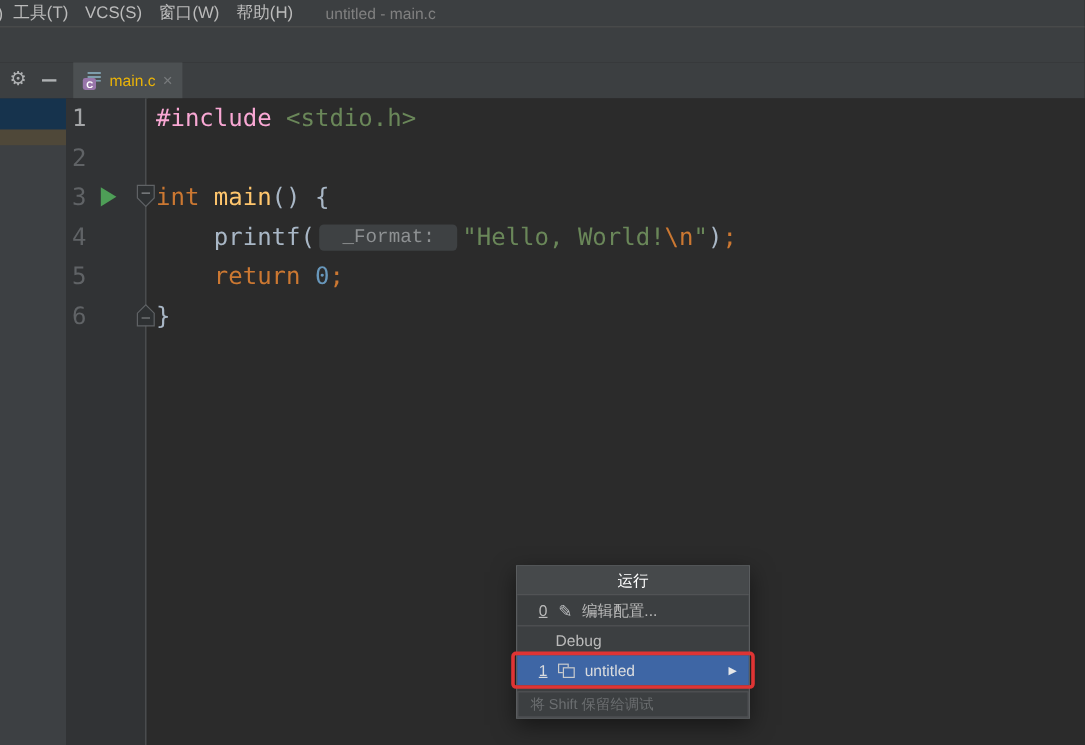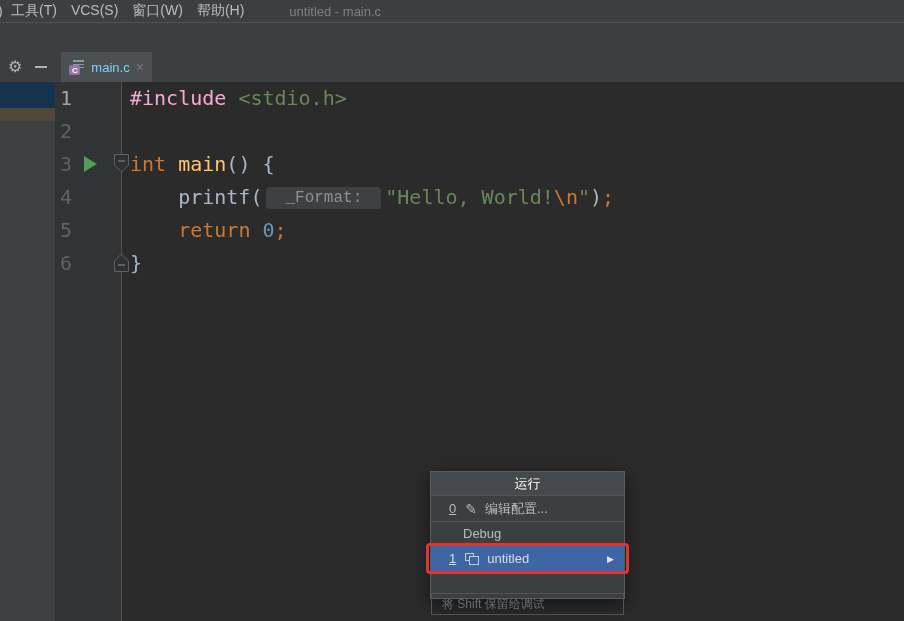--- a/index.html
+++ b/index.html
@@ -9,35 +9,35 @@
     -webkit-font-smoothing:antialiased;
   }
   
   #menubar{
     position:absolute;left:0;top:0;width:904px;height:22px;
     background:#3C3F41;border-bottom:1px solid #515151;
     display:flex;align-items:center;color:#BBBBBB;font-size:14px;
   }
   .menu-frag{width:6px;overflow:hidden;display:inline-block;color:#BBBBBB;margin-left:-2px;}
   .menu-item{padding:0 7px;white-space:nowrap;cursor:default;text-align:center;}
-  #window-title{margin-left:38px;color:#808080;font-size:13px;white-space:nowrap;}
+  #window-title{margin-left:20px;color:#808080;font-size:13px;white-space:nowrap;}
   
   #toolbar{position:absolute;left:0;top:23px;width:904px;height:29px;background:#3C3F41;}
   
   #tabbar{
     position:absolute;left:0;top:52px;width:904px;height:30px;
     background:#3C3F41;display:flex;align-items:center;
   }
   #gear{color:#AFB1B3;font-size:16px;margin-left:8px;line-height:30px;cursor:default;}
   #minusbtn{width:12px;height:2px;background:#AFB1B3;margin-left:13px;cursor:default;}
   .tab{
     margin-left:14px;height:30px;background:#4C5052;display:flex;align-items:center;
     padding:0 8px;cursor:default;
   }
-  .tab-label{color:#7dd3fc;font-size:13px;margin:0 6px 0 6px;}
+  .tab-label{color:#eab308;font-size:13px;margin:0 6px 0 6px;}
   .tab-close{color:#787B7D;font-size:14px;line-height:14px;}
   .cfile{position:relative;width:16px;height:16px;}
   .cfile-top{
     position:absolute;top:1px;left:4px;width:11px;height:8px;
     background:repeating-linear-gradient(#7E9EAC 0 1.5px,transparent 1.5px 3.5px);
   }
   .cfile-c{
     position:absolute;bottom:0;left:0;width:11px;height:10px;background:#9876AA;
     border-radius:2px;color:#FFFFFF;font-size:8px;font-weight:bold;
     display:flex;align-items:center;justify-content:center;
@@ -93,21 +93,21 @@
   .pop-icon{margin-right:8px;color:#B6B8BA;font-size:14px;line-height:14px;}
   .appwin{position:relative;width:14px;height:12px;margin-right:8px;}
   .appwin .back{position:absolute;left:0;top:0;width:7px;height:6px;border:1.5px solid #C9CBCD;}
   .appwin .front{position:absolute;right:0;bottom:0;width:8px;height:7px;border:1.5px solid #C9CBCD;background:#3E66A5;}
   .submenu-arrow{margin-left:auto;margin-right:10px;font-size:9px;color:#E6E7E8;}
   .red-annotation{
     position:absolute;left:-5px;right:-5px;top:-3px;bottom:-3px;
     border:3px solid #DF3434;border-radius:4px;pointer-events:none;
   }
   #popup-footer{
-    margin-top:22px;height:22px;line-height:21px;border:1px solid #515355;
+    margin-top:5px;height:22px;line-height:21px;border:1px solid #515355;
     box-sizing:border-box;padding-left:10px;color:#6B6E70;font-size:12px;
   }
 </style>
 </head>
 <body>
 
 <div id="menubar">
   <span class="menu-frag">)</span>
   <span id="menu-items"><span class="menu-item">工具(T)</span><span class="menu-item">VCS(S)</span><span class="menu-item">窗口(W)</span><span class="menu-item">帮助(H)</span></span>
   <span id="window-title">untitled - main.c</span>

